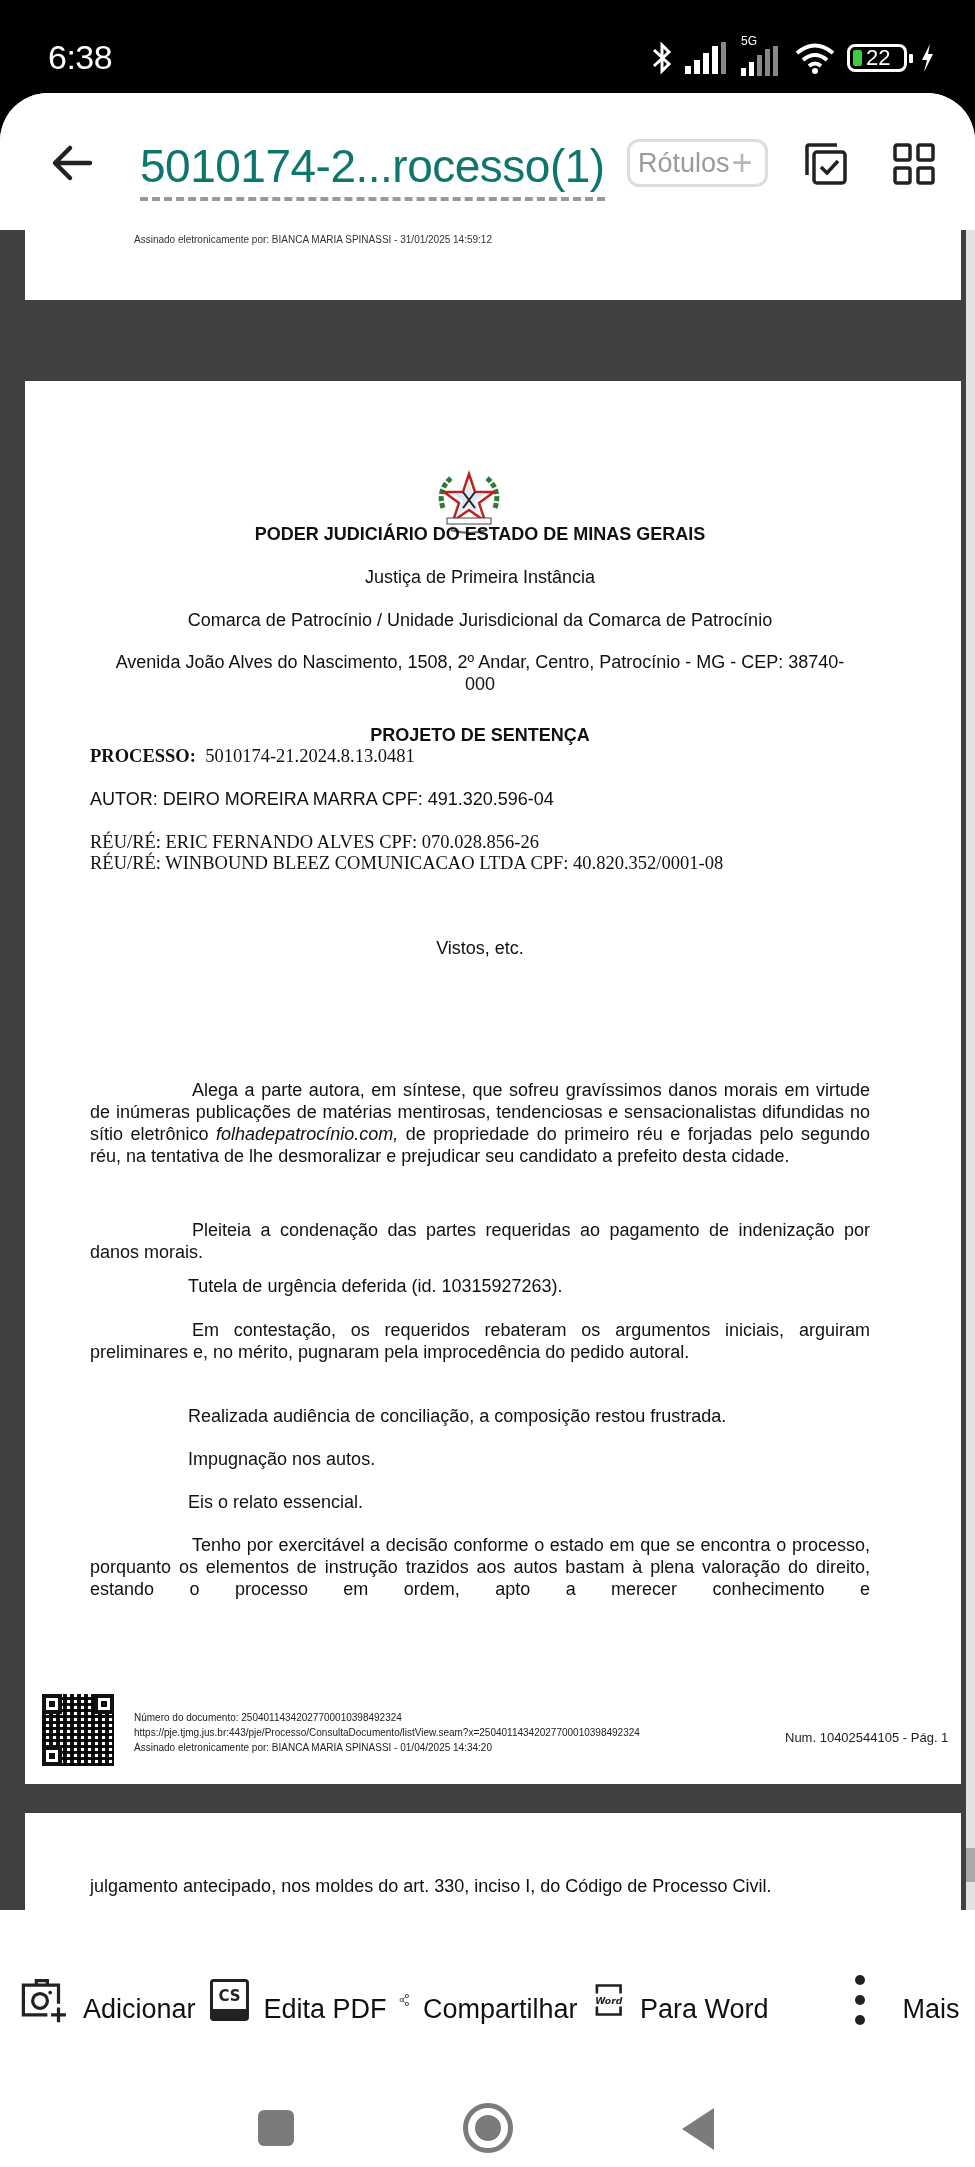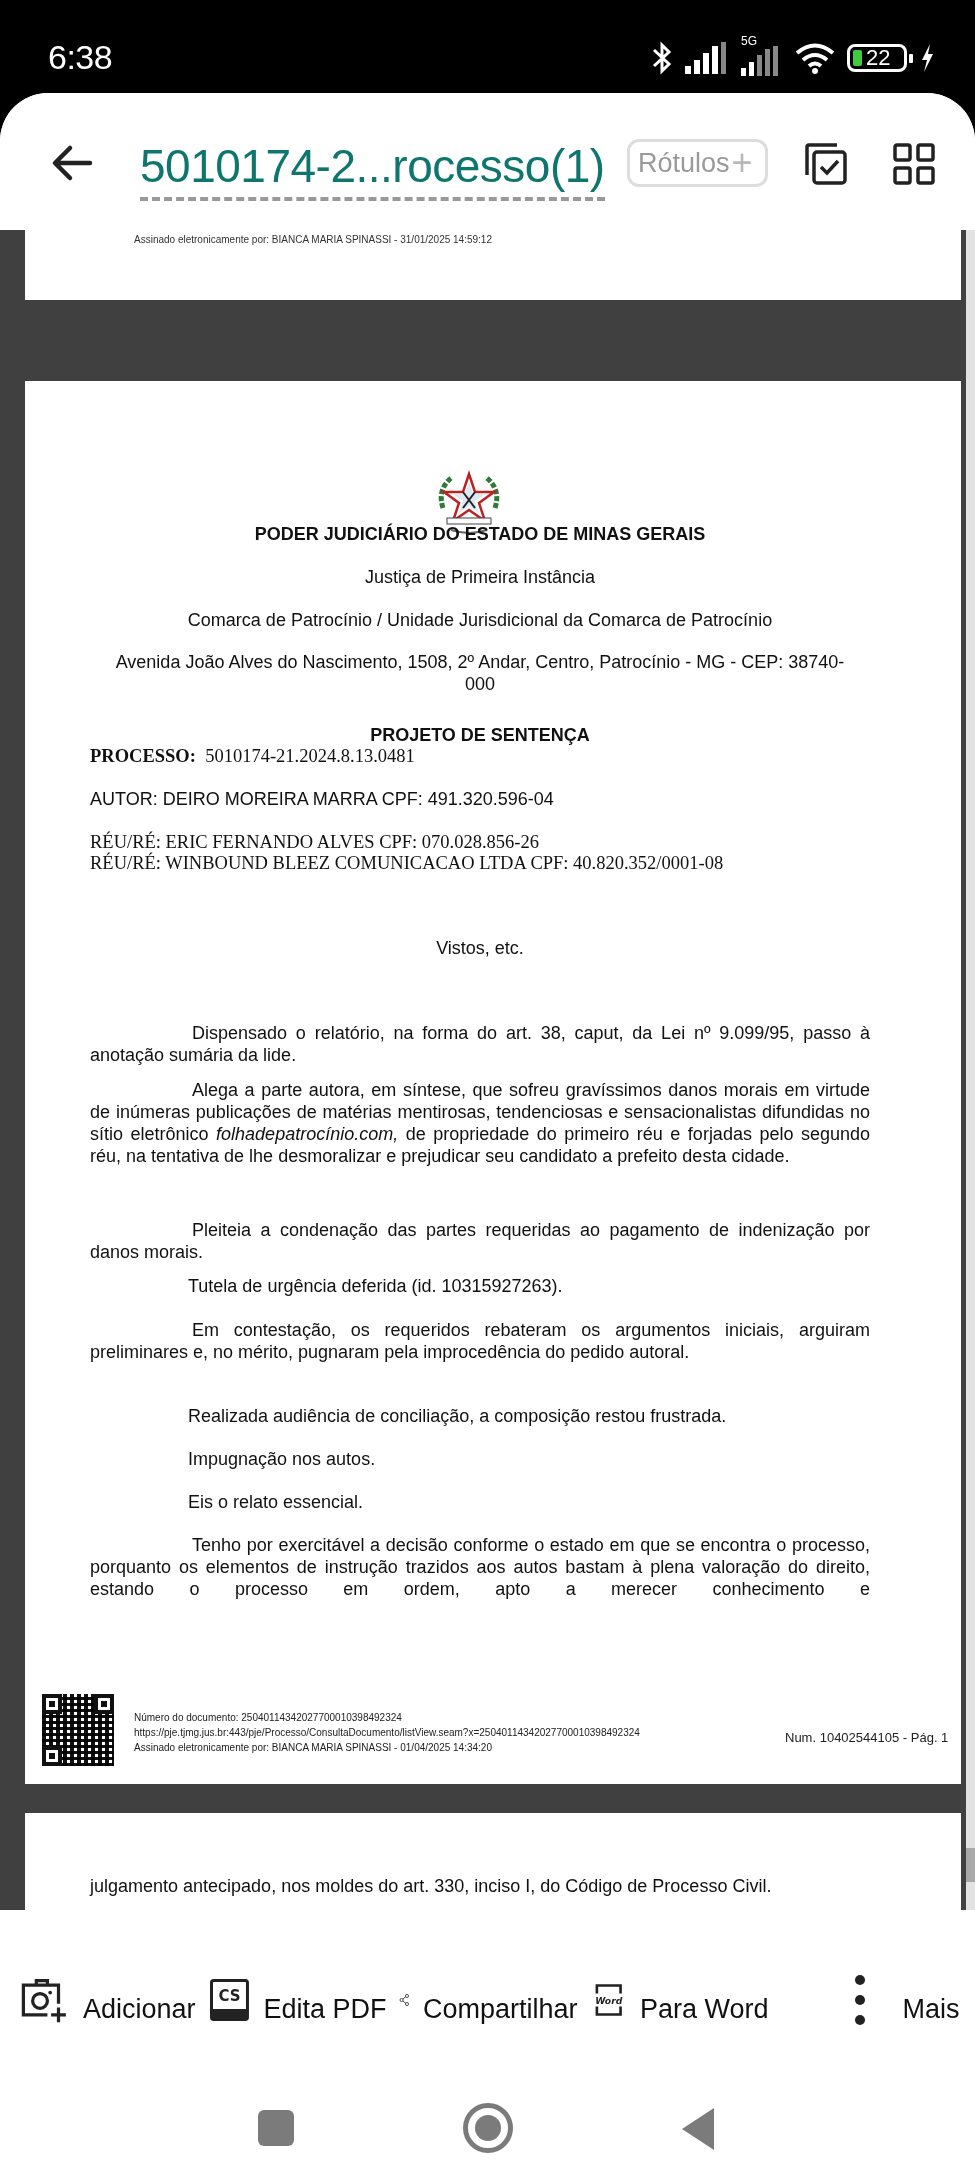--- a/index.html
+++ b/index.html
@@ -172,21 +172,20 @@
       <div class="doc-text serif" style="top:364px;">
         <span class="bold">PROCESSO:</span>&nbsp;
         <span>5010174-21.2024.8.13.0481</span>
       </div>
       <div class="doc-text" style="top:407px;">AUTOR: DEIRO MOREIRA MARRA CPF: 491.320.596-04</div>
       <div class="doc-text serif" style="top:450px;">RÉU/RÉ: ERIC FERNANDO ALVES CPF: 070.028.856-26</div>
       <div class="doc-text serif" style="top:471px;">RÉU/RÉ: WINBOUND BLEEZ COMUNICACAO LTDA CPF: 40.820.352/0001-08</div>
 
       <div class="doc-text center" style="top:556px;">Vistos, etc.</div>
 
-      <div class="doc-text justify indent" style="top:641px;">Dispensado o relatório, na forma do art. 38, caput, da Lei nº 9.099/95, passo à anotação sumária da lide.</div>
       <div class="doc-text justify indent" style="top:698px;"><span>Alega a parte autora, em síntese, que sofreu gravíssimos danos morais em virtude de inúmeras publicações de matérias mentirosas, tendenciosas e sensacionalistas difundidas no sítio eletrônico </span><i>folhadepatrocínio.com,</i><span> de propriedade do primeiro réu e forjadas pelo segundo réu, na tentativa de lhe desmoralizar e prejudicar seu candidato a prefeito desta cidade.</span></div>
       <div class="doc-text justify indent" style="top:838px;">Pleiteia a condenação das partes requeridas ao pagamento de indenização por danos morais.</div>
       <div class="doc-text indent2" style="top:894px;">Tutela de urgência deferida (id. 10315927263).</div>
       <div class="doc-text justify indent" style="top:938px;">Em contestação, os requeridos rebateram os argumentos iniciais, arguiram preliminares e, no mérito, pugnaram pela improcedência do pedido autoral.</div>
       <div class="doc-text indent2" style="top:1024px;">Realizada audiência de conciliação, a composição restou frustrada.</div>
       <div class="doc-text indent2" style="top:1067px;">Impugnação nos autos.</div>
       <div class="doc-text indent2" style="top:1110px;">Eis o relato essencial.</div>
       <div class="doc-text justify indent" style="top:1153px; text-align-last: justify;">Tenho por exercitável a decisão conforme o estado em que se encontra o processo, porquanto os elementos de instrução trazidos aos autos bastam à plena valoração do direito, estando o processo em ordem, apto a merecer conhecimento e</div>
 
       <div class="qr" style="left:17px; top:1313px;">

